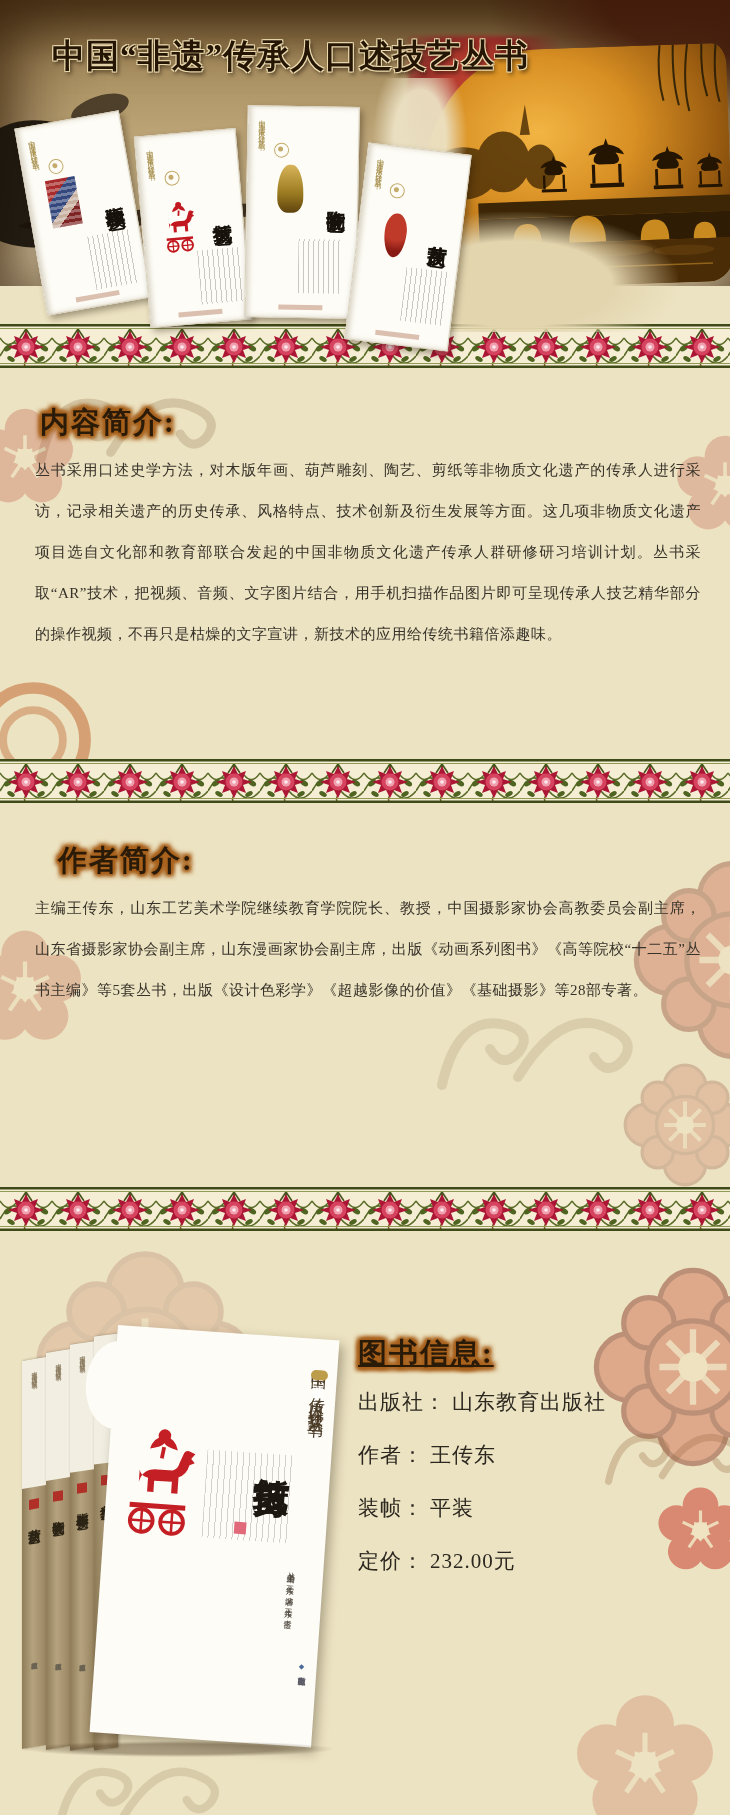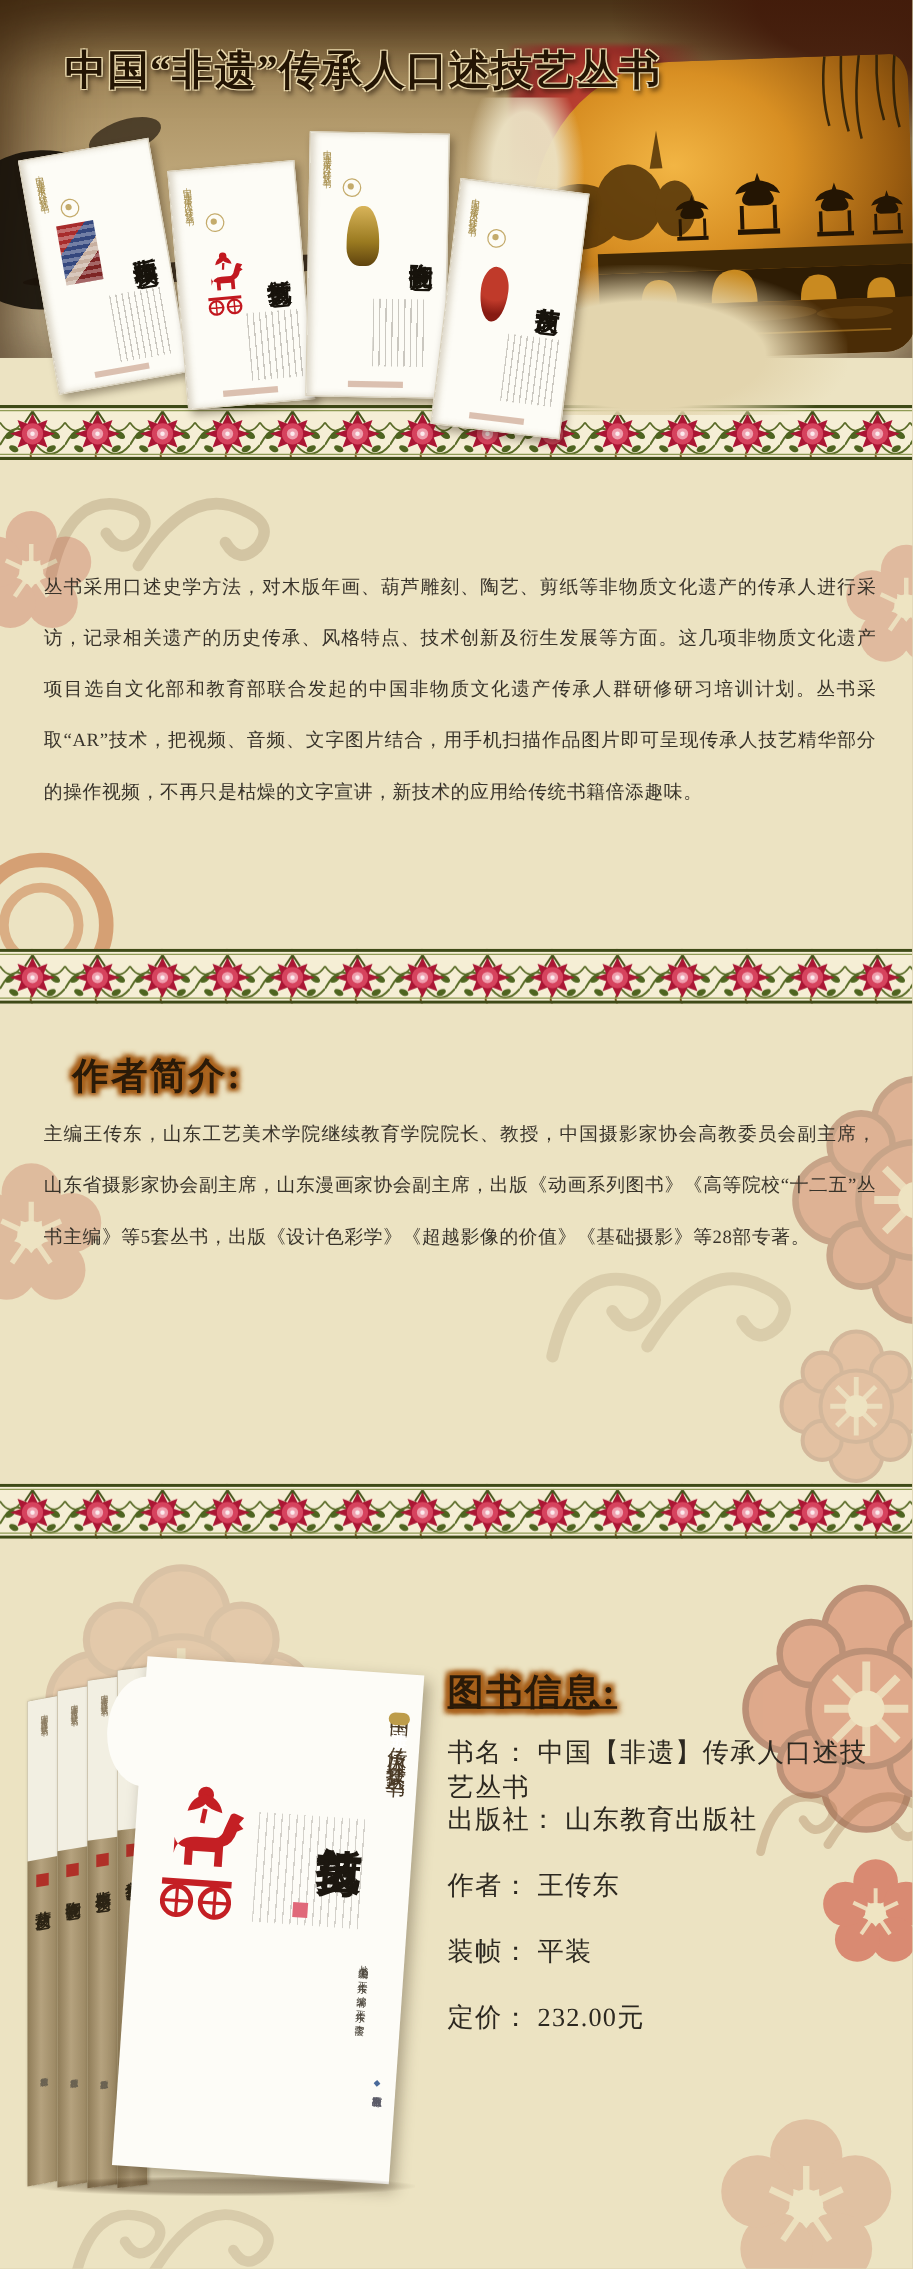--- a/index.html
+++ b/index.html
@@ -343,20 +343,21 @@
   <div class="strip s1">
     <svg width="730" height="44">
         <rect width="730" height="44" fill="url(#bp)"></rect>
       <rect width="730" height="2.5" fill="#3e4a17"></rect>
         <rect y="41.5" width="730" height="2.5" fill="#3e4a17"></rect>
       <rect y="4" width="730" height="1" fill="#8f9a55"></rect>
         <rect y="39" width="730" height="1" fill="#8f9a55"></rect>
       </svg>
   </div>
 
+  <h2 class="label lbl-intro">内容简介:</h2>
   <p class="body-text txt-intro">丛书采用口述史学方法，对木版年画、葫芦雕刻、陶艺、剪纸等非物质文化遗产的传承人进行采访，记录相关遗产的历史传承、风格特点、技术创新及衍生发展等方面。这几项非物质文化遗产项目选自文化部和教育部联合发起的中国非物质文化遗产传承人群研修研习培训计划。丛书采取“AR”技术，把视频、音频、文字图片结合，用手机扫描作品图片即可呈现传承人技艺精华部分的操作视频，不再只是枯燥的文字宣讲，新技术的应用给传统书籍倍添趣味。</p>
 
   <div class="strip s2">
     <svg width="730" height="44">
         <rect width="730" height="44" fill="url(#bp)"></rect>
       <rect width="730" height="2.5" fill="#3e4a17"></rect>
         <rect y="41.5" width="730" height="2.5" fill="#3e4a17"></rect>
       <rect y="4" width="730" height="1" fill="#8f9a55"></rect>
         <rect y="39" width="730" height="1" fill="#8f9a55"></rect>
       </svg>
@@ -419,23 +420,20 @@
       <div class="fc-pub vt">
         <span class="pub-logo">◆</span><span>山东教育出版社</span>
       </div>
     </div>
     <div class="stack-shadow"></div>
   </div>
 
   <h2 class="label lbl-info">图书信息:</h2>
   <div class="info">
     <div class="info-row">
-      <span class="info-key">书名：</span><span class="info-val">中国【非遗】传承人口述技艺丛书</span>
-    </div>
-    <div class="info-row">
       <span class="info-key">出版社：</span><span class="info-val">山东教育出版社</span>
     </div>
     <div class="info-row">
       <span class="info-key">作者：</span><span class="info-val">王传东</span>
     </div>
     <div class="info-row">
       <span class="info-key">装帧：</span><span class="info-val">平装</span>
     </div>
     <div class="info-row">
       <span class="info-key">定价：</span><span class="info-val">232.00元</span>

